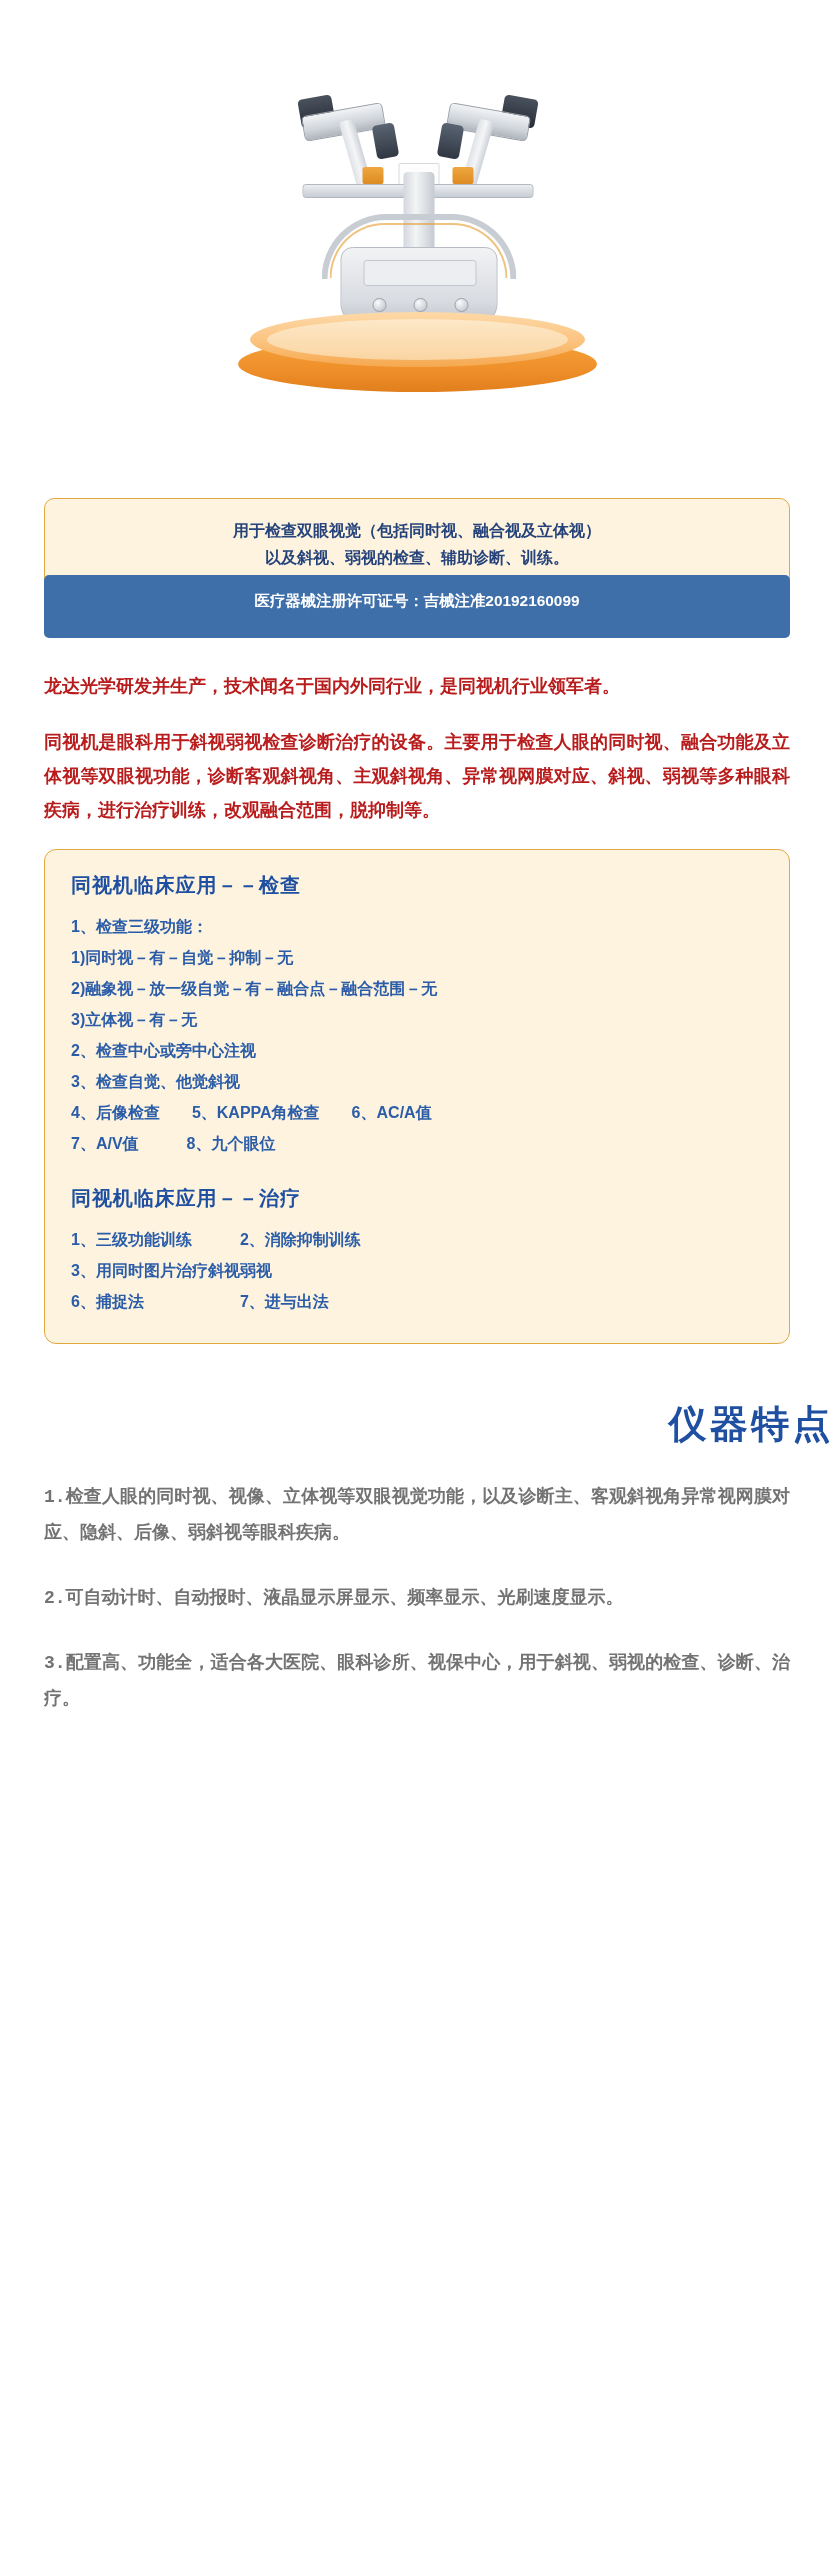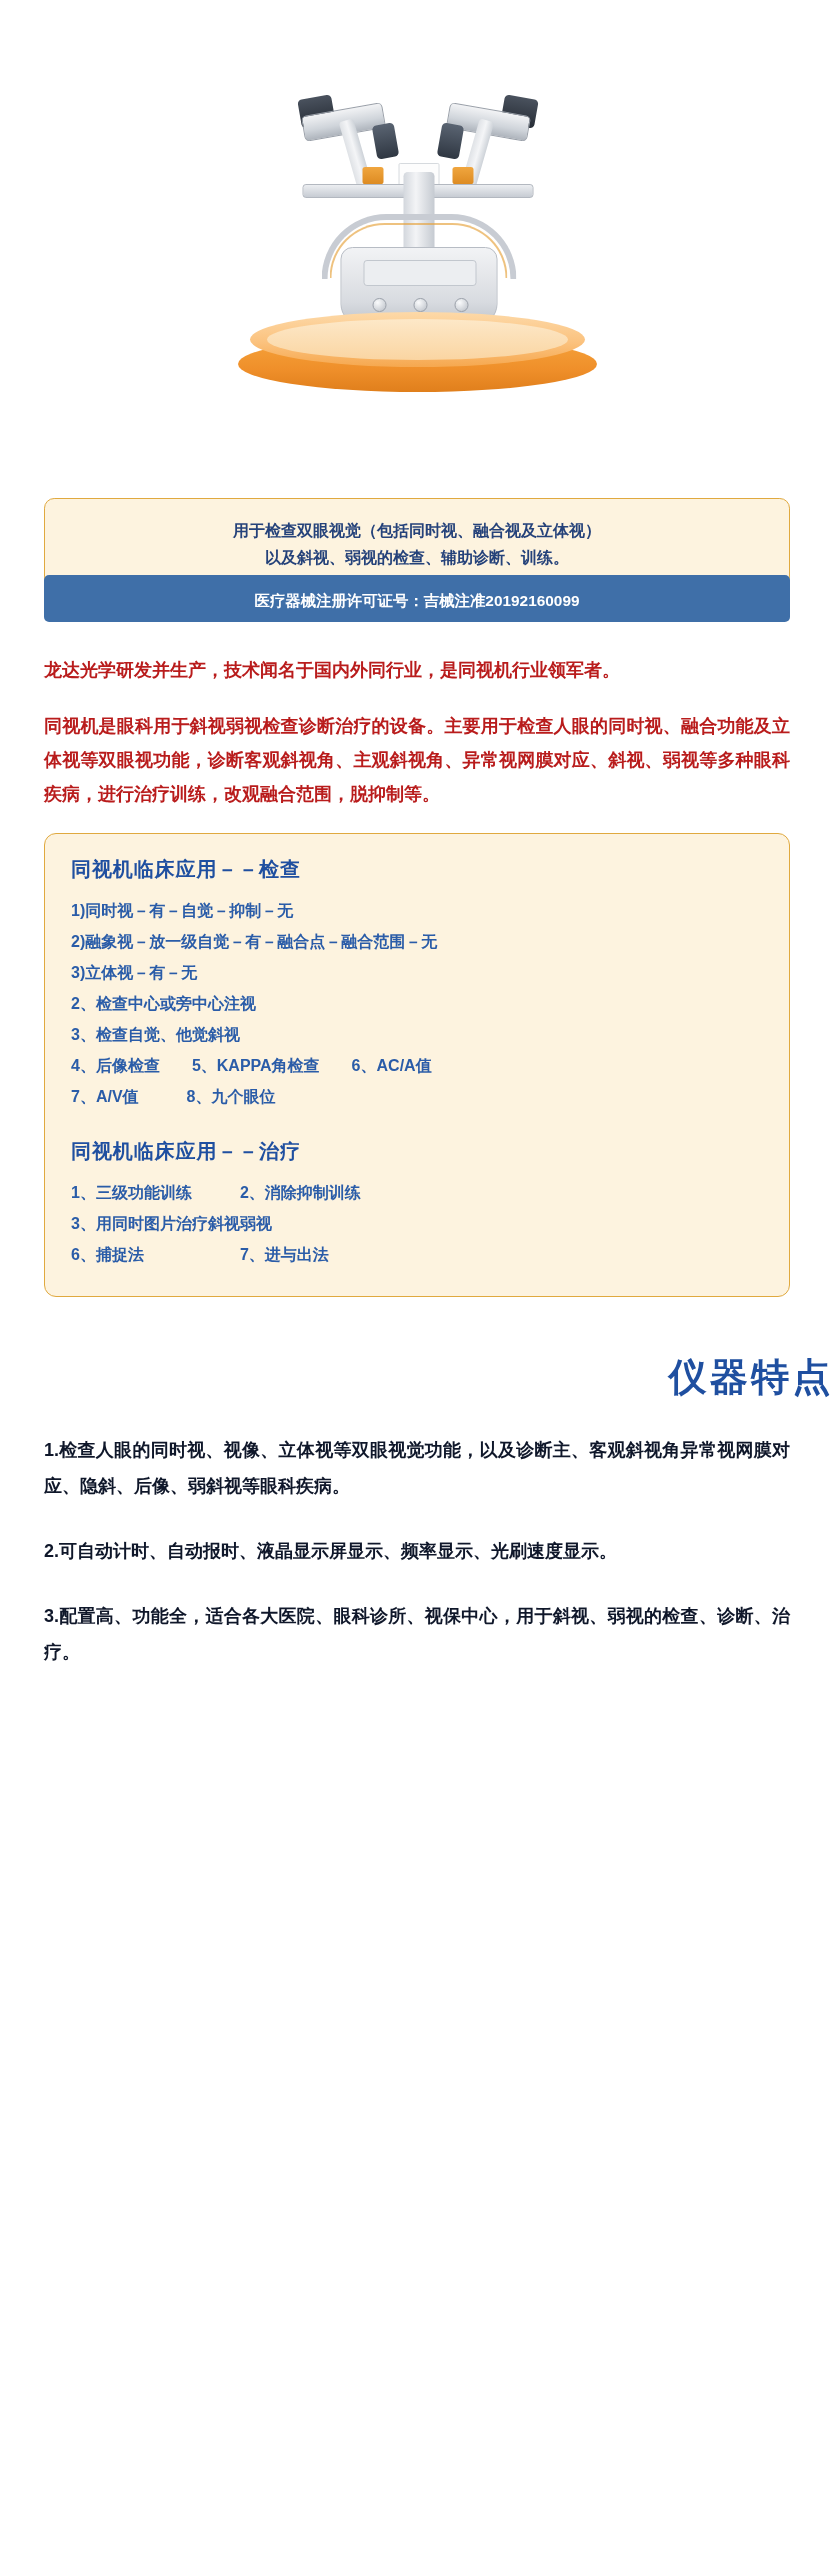--- a/index.html
+++ b/index.html
@@ -193,21 +193,21 @@
     color: #25427a;
     text-align: center;
     font-weight: 700;
     padding-bottom: 13.7px;
   }
   .blue-band {
     margin: 0 44px;
     margin-top: -12px;
     background: #3f6fa8;
     border-radius: 5.1px;
-    padding: 12px 17px 8px 17px;
+    padding: 12px 17px 24px 17px;
     position: relative;
     z-index: 2;
   }
   .blue-band div {
     color: #ffffff;
     font-size: 15.4px;
     font-weight: 700;
     line-height: 27px;
     text-align: center;
   }
@@ -256,25 +256,26 @@
     color: #1f4fa0;
     font-size: 38px;
     font-weight: 700;
     letter-spacing: 3.4px;
   }
   .features {
     margin: 0 44px;
   }
   .features p {
     margin: 0 0 29px 0;
-    color: #0f172a;
+    color: #737373;
     font-size: 18px;
     font-weight: 700;
     line-height: 36px;
     text-align: justify;
+    font-family: Liberation Mono, monospace;
   }
 </style>
 </head>
 <body>
 
 <div class="page">
 
   <div class="hero">
     <div class="machine-wrap">
       <div class="mach">
@@ -317,20 +318,21 @@
     <div>医疗器械注册许可证号：吉械注准20192160099</div>
   </div>
 
   <div class="intro">
     <p>龙达光学研发并生产，技术闻名于国内外同行业，是同视机行业领军者。</p>
     <p>同视机是眼科用于斜视弱视检查诊断治疗的设备。主要用于检查人眼的同时视、融合功能及立体视等双眼视功能，诊断客观斜视角、主观斜视角、异常视网膜对应、斜视、弱视等多种眼科疾病，进行治疗训练，改观融合范围，脱抑制等。</p>
   </div>
 
   <div class="clinic-box">
     <div class="clinic-title">同视机临床应用－－检查</div>
+    <div class="clinic-line">1、检查三级功能：</div>
     <div class="clinic-line">1)同时视－有－自觉－抑制－无</div>
     <div class="clinic-line">2)融象视－放一级自觉－有－融合点－融合范围－无</div>
     <div class="clinic-line">3)立体视－有－无</div>
     <div class="clinic-line">2、检查中心或旁中心注视</div>
     <div class="clinic-line">3、检查自觉、他觉斜视</div>
     <div class="clinic-line">4、后像检查　　5、KAPPA角检查　　6、AC/A值</div>
     <div class="clinic-line">7、A/V值　　　8、九个眼位</div>
 
     <div class="clinic-title second">同视机临床应用－－治疗</div>
     <div class="clinic-line">1、三级功能训练　　　2、消除抑制训练</div>

